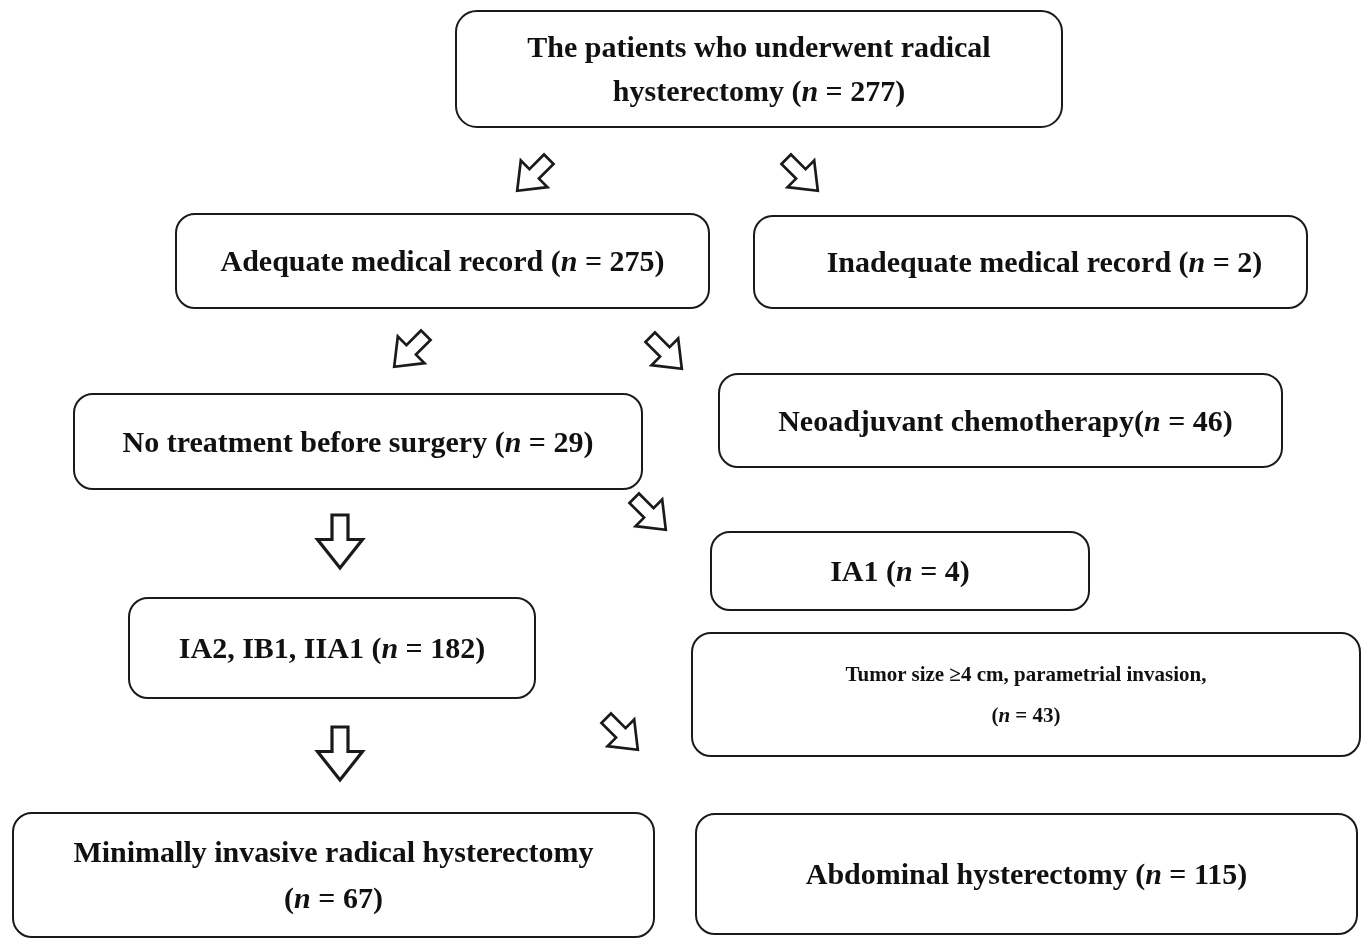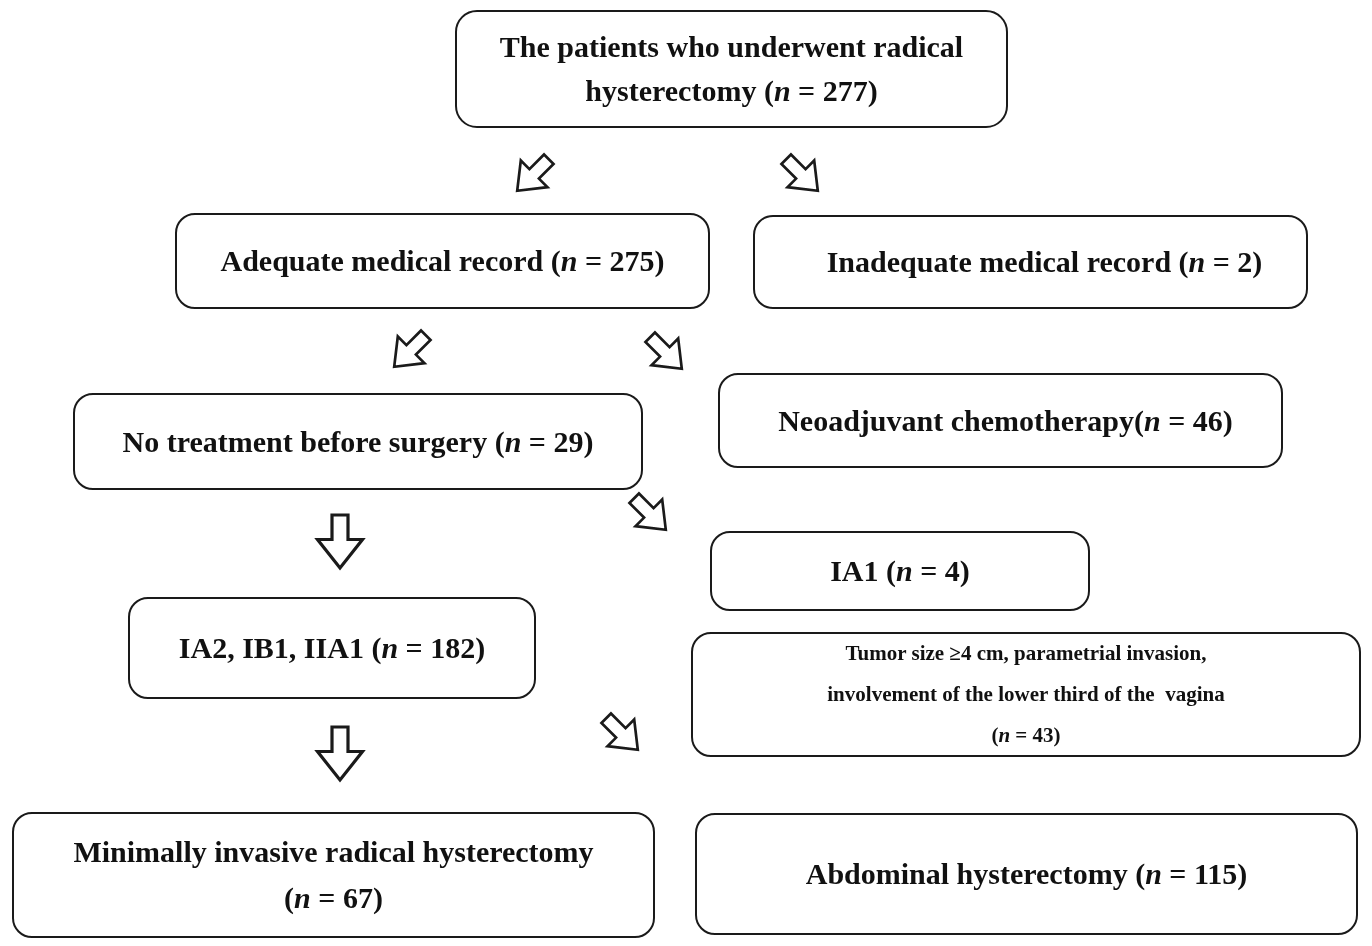--- a/index.html
+++ b/index.html
@@ -52,21 +52,21 @@
   .rot45  { transform: rotate(45deg); }
   .rotm45 { transform: rotate(-45deg); }
   .f29 { font-size: 21px; line-height: 41px; }
   .lh46 { line-height: 46px; }
 </style>
 </head>
 <body>
 
 <div id="canvas">
 
-  <div class="box" style="left:455px; top:10px; width:553px; height:118px; border-radius:22px;text-align:right;">
+  <div class="box" style="left:455px; top:10px; width:608px; height:118px; border-radius:22px;text-align:right;">
     <div class="bl"><span>The patients who underwent radical</span></div>
     <div class="bl"><span>hysterectomy (</span><span class="nvar">n</span><span> = 277)</span></div>
   </div>
 
   <svg class="arrow rot45" style="left:512px; top:151px; width:42px; height:48px;" viewBox="0 0 50 58" preserveAspectRatio="none">
     <path d="M17 2 H33 V27 H47.5 L25 56 L2.5 27 H17 Z"></path>
   </svg>
   <svg class="arrow rotm45" style="left:781px; top:151px; width:42px; height:48px;" viewBox="0 0 50 58" preserveAspectRatio="none">
     <path d="M17 2 H33 V27 H47.5 L25 56 L2.5 27 H17 Z"></path>
   </svg>
@@ -100,21 +100,20 @@
   </svg>
 
   <div class="box" style="left:710px; top:531px; width:380px; height:80px;">
     <div class="bl"><span>IA1 (</span><span class="nvar">n</span><span> = 4)</span></div>
   </div>
   <div class="box" style="left:128px; top:597px; width:408px; height:102px;">
     <div class="bl"><span>IA2, IB1, IIA1 (</span><span class="nvar">n</span><span> = 182)</span></div>
   </div>
   <div class="box f29" style="left:691px; top:632px; width:670px; height:125px;">
     <div class="bl"><span>Tumor size ≥4 cm, parametrial invasion,</span></div>
-    <div class="bl"><span>involvement of the lower third of the  vagina</span></div>
     <div class="bl"><span>(</span><span class="nvar">n</span><span> = 43)</span></div>
   </div>
 
   <svg class="arrow" style="left:315px; top:725px; width:50px; height:57px;" viewBox="0 0 50 58" preserveAspectRatio="none">
     <path d="M17 2 H33 V27 H47.5 L25 56 L2.5 27 H17 Z"></path>
   </svg>
   <svg class="arrow rotm45" style="left:601px; top:710px; width:42px; height:48px;" viewBox="0 0 50 58" preserveAspectRatio="none">
     <path d="M17 2 H33 V27 H47.5 L25 56 L2.5 27 H17 Z"></path>
   </svg>
 

